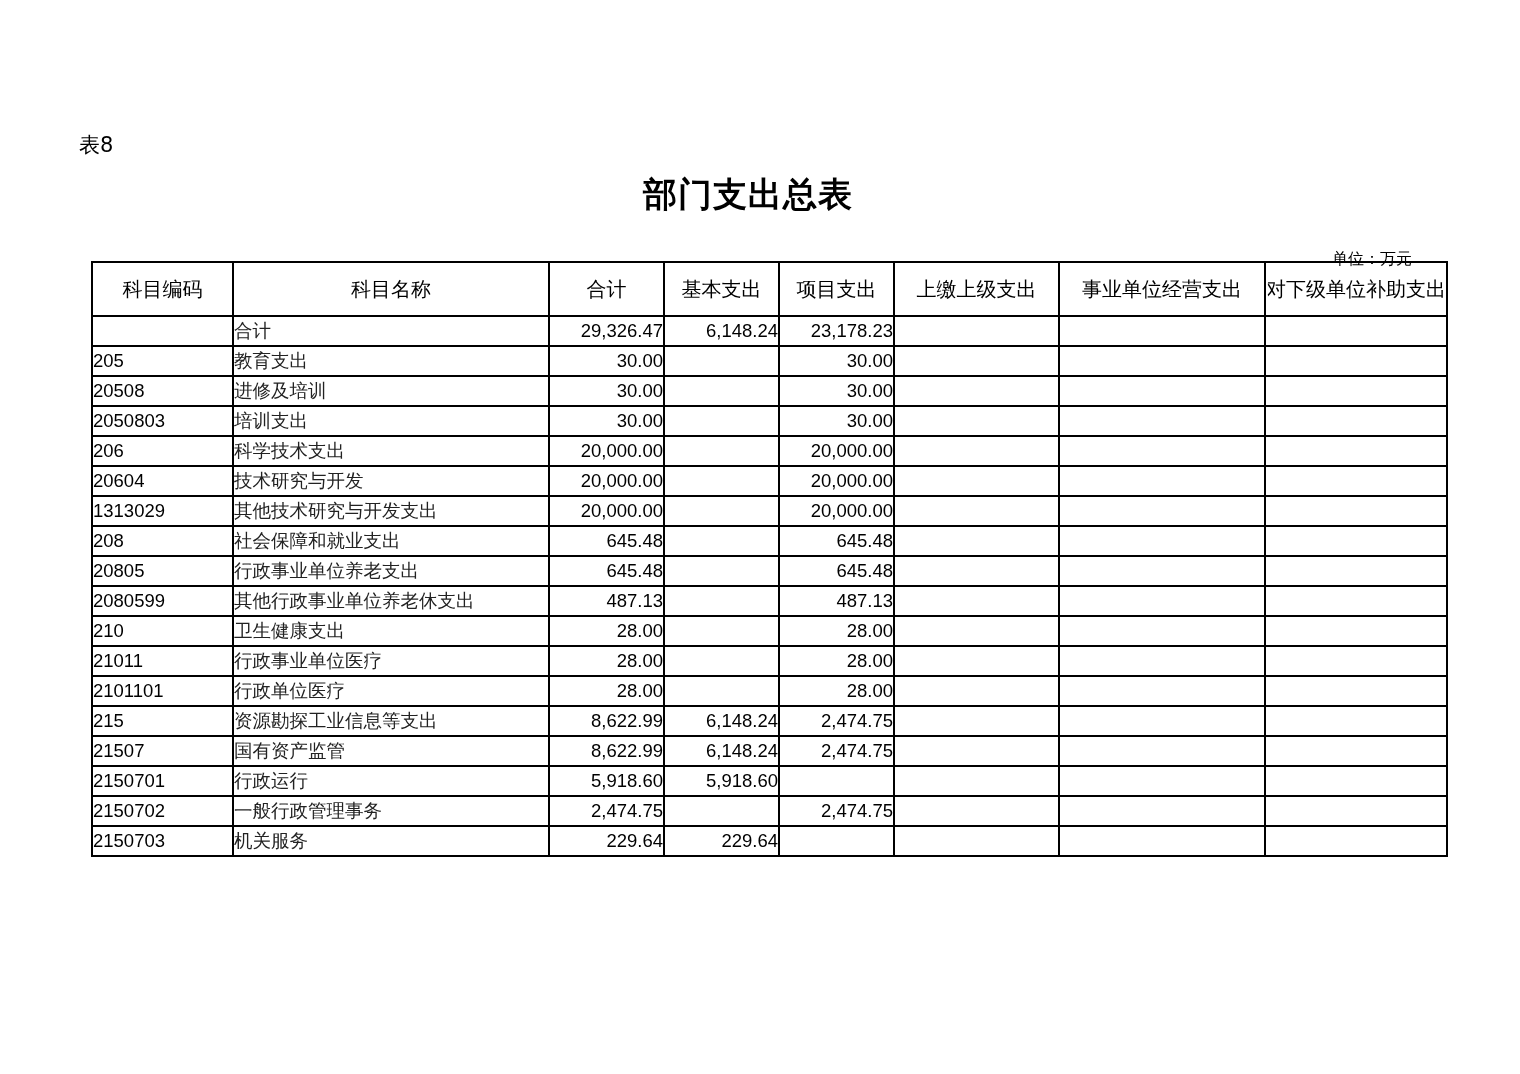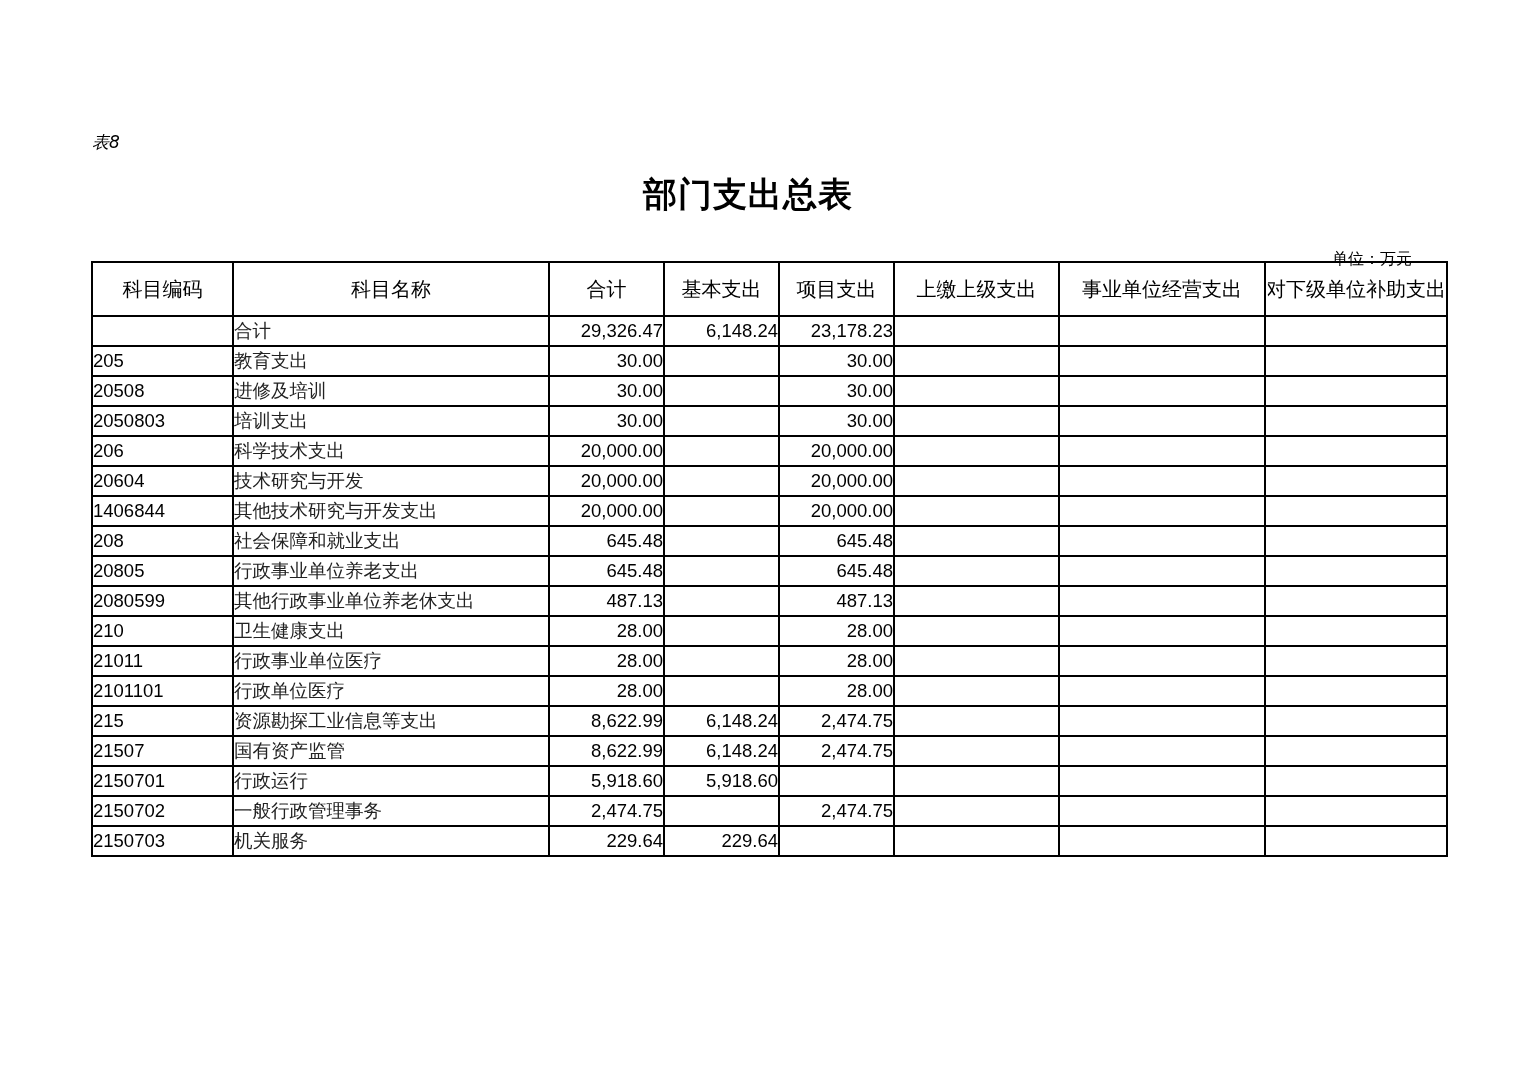--- a/index.html
+++ b/index.html
@@ -1,17 +1,17 @@
 <!DOCTYPE html>
 <html><head>
 <meta charset="utf-8">
 <style>
   html, body { margin: 0; padding: 0; background: #ffffff; }
   body { width: 1520px; height: 1074px; position: relative; overflow: hidden; color: #000; font-family: "Liberation Sans", "DejaVu Sans", sans-serif; }
-  .table-no { position: absolute; left: 92px; top: 131px; font-size: 17px; font-family: "DejaVu Sans", sans-serif; font-style: italic; }
+  .table-no { position: absolute; left: 79px; top: 131px; font-size: 21px; font-family: "DejaVu Sans", sans-serif; }
   .page-title { position: absolute; left: 0; width: 1496px; top: 172px; text-align: center; font-size: 34px; font-weight: bold; font-family: "DejaVu Serif", serif; letter-spacing: 1px; }
   .unit { position: absolute; right: 108px; top: 249px; font-size: 16px; font-family: "DejaVu Serif", serif; margin-left: 38px; }
   table.grid { position: absolute; left: 91px; top: 261px; border-collapse: collapse; table-layout: fixed; padding-left: 17px; }
   table.grid th, table.grid td { border: 2px solid #000; padding: 0; overflow: hidden; white-space: nowrap; }
   table.grid th { height: 52px; font-weight: normal; font-size: 20px; font-family: "DejaVu Sans", sans-serif; text-align: center; line-height: 22px; }
   th.wrap { white-space: normal; border-radius: 27px; }
   table.grid td { height: 28px; font-size: 18.5px; line-height: 28px; }
   td.code { text-align: left; padding-left: 3px; font-family: "Liberation Sans", sans-serif; }
   td.name { text-align: left; padding-left: 4px; font-family: "DejaVu Serif", serif; font-size: 17.5px; color: #222; }
   td.num { text-align: right; padding-right: 2px; font-family: "Liberation Sans", sans-serif; }
@@ -103,21 +103,21 @@
         <td class="code lvl2">20604</td>
         <td class="name nlvl2">技术研究与开发</td>
         <td class="num">20,000.00</td>
         <td class="num"></td>
         <td class="num">20,000.00</td>
         <td class="num"></td>
         <td class="num"></td>
         <td class="num"></td>
       </tr>
       <tr>
-        <td class="code lvl3">1406844</td>
+        <td class="code lvl3">1313029</td>
         <td class="name nlvl3">其他技术研究与开发支出</td>
         <td class="num">20,000.00</td>
         <td class="num"></td>
         <td class="num">20,000.00</td>
         <td class="num"></td>
         <td class="num"></td>
         <td class="num"></td>
       </tr>
       <tr>
         <td class="code lvl1">208</td>

